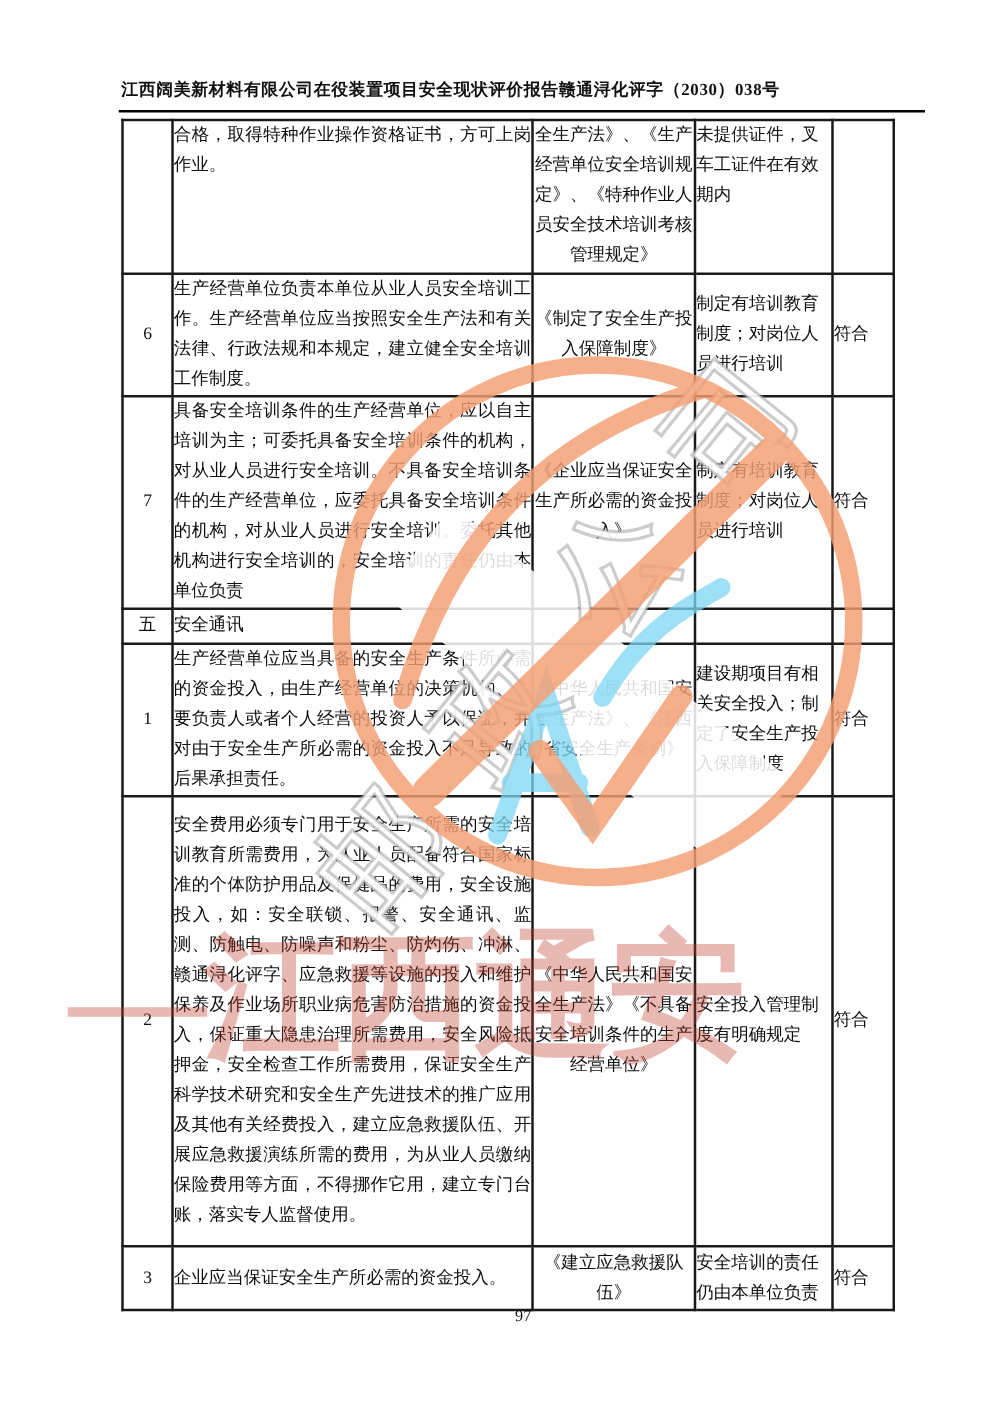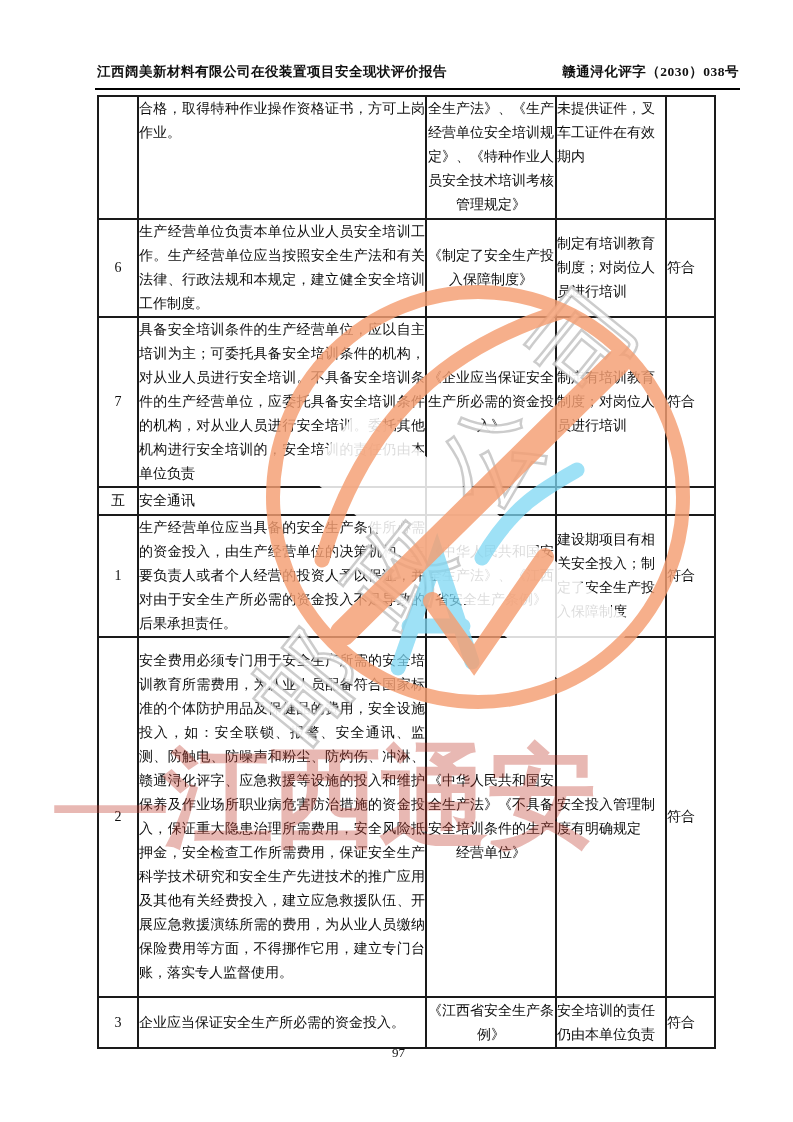--- a/index.html
+++ b/index.html
@@ -3,38 +3,38 @@
 <meta charset="utf-8">
 <style>
   html,body{margin:0;padding:0;}
   body{
     width:793px;height:1122px;background:#ffffff;position:relative;
     font-family:"Liberation Serif","DejaVu Serif",serif;color:#111;
     overflow:hidden;
   }
   
   .hdr{position:absolute;left:97px;top:63px;width:642px;display:flex;
-       justify-content:space-between;font-weight:bold;font-size:13.5px;
+       justify-content:flex-start;font-weight:bold;font-size:13.5px;
        letter-spacing:.5px;white-space:nowrap;font-family:Liberation Serif, serif;}
   .hdr-rule{position:absolute;left:95px;top:88px;width:645px;height:2px;background:#000;}
   
   table.review{position:absolute;left:97px;top:95px;width:617px;
        border-collapse:collapse;table-layout:fixed;}
   table.review td{border:2px solid #1a1a1a;font-size:14px;line-height:24px;
        padding:0;vertical-align:middle;color:#0d0d0d;overflow:hidden;}
   .c1{text-align:center;}
   .c2{text-align:justify;word-break:break-all;padding:1px 3px;}
   .c3{text-align:center;word-break:break-all;line-height:23px;padding:0 1px;}
   .c4{word-break:break-all;padding:1px 3px;line-height:25px;}
   .c5{text-align:left;}
   tr.vtop td{vertical-align:top;}
   tr.rA{height:123px;} tr.r6{height:97px;} tr.r7{height:170px;}
   tr.rsec{height:28px;} tr.r1{height:115px;} tr.r2{height:360px;} tr.r3{height:51px;}
   
-  .footer{position:absolute;left:90px;top:1045px;width:617px;text-align:center;
+  .footer{position:absolute;left:110px;top:1045px;width:617px;text-align:center;
        font-size:13px;}
   
   .wm{position:absolute;left:0;top:0;width:793px;height:1122px;
       pointer-events:none;z-index:6;}
 </style>
 </head>
 <body>
 
 <div class="hdr">
   <span>江西阔美新材料有限公司在役装置项目安全现状评价报告</span>
@@ -89,21 +89,21 @@
     <tr class="r2">
       <td class="c1">2</td>
       <td class="c2">安全费用必须专门用于安全生产所需的安全培训教育所需费用，为从业人员配备符合国家标准的个体防护用品及保健品的费用，安全设施投入，如：安全联锁、报警、安全通讯、监测、防触电、防噪声和粉尘、防灼伤、冲淋、赣通浔化评字、应急救援等设施的投入和维护保养及作业场所职业病危害防治措施的资金投入，保证重大隐患治理所需费用，安全风险抵押金，安全检查工作所需费用，保证安全生产科学技术研究和安全生产先进技术的推广应用及其他有关经费投入，建立应急救援队伍、开展应急救援演练所需的费用，为从业人员缴纳保险费用等方面，不得挪作它用，建立专门台账，落实专人监督使用。</td>
       <td class="c3">《中华人民共和国安全生产法》《不具备安全培训条件的生产经营单位》</td>
       <td class="c4">安全投入管理制度有明确规定</td>
       <td class="c5">符合</td>
     </tr>
     <tr class="r3">
       <td class="c1">3</td>
       <td class="c2">企业应当保证安全生产所必需的资金投入。</td>
-      <td class="c3">《江西省安全生产条例》</td>
+      <td class="c3">《建立应急救援队伍》</td>
       <td class="c4">安全培训的责任仍由本单位负责</td>
       <td class="c5">符合</td>
     </tr>
   </tbody>
 </table>
 
 <div class="footer">97</div>
 
 <svg class="wm" viewBox="0 0 793 1122" xmlns="http://www.w3.org/2000/svg">
 

